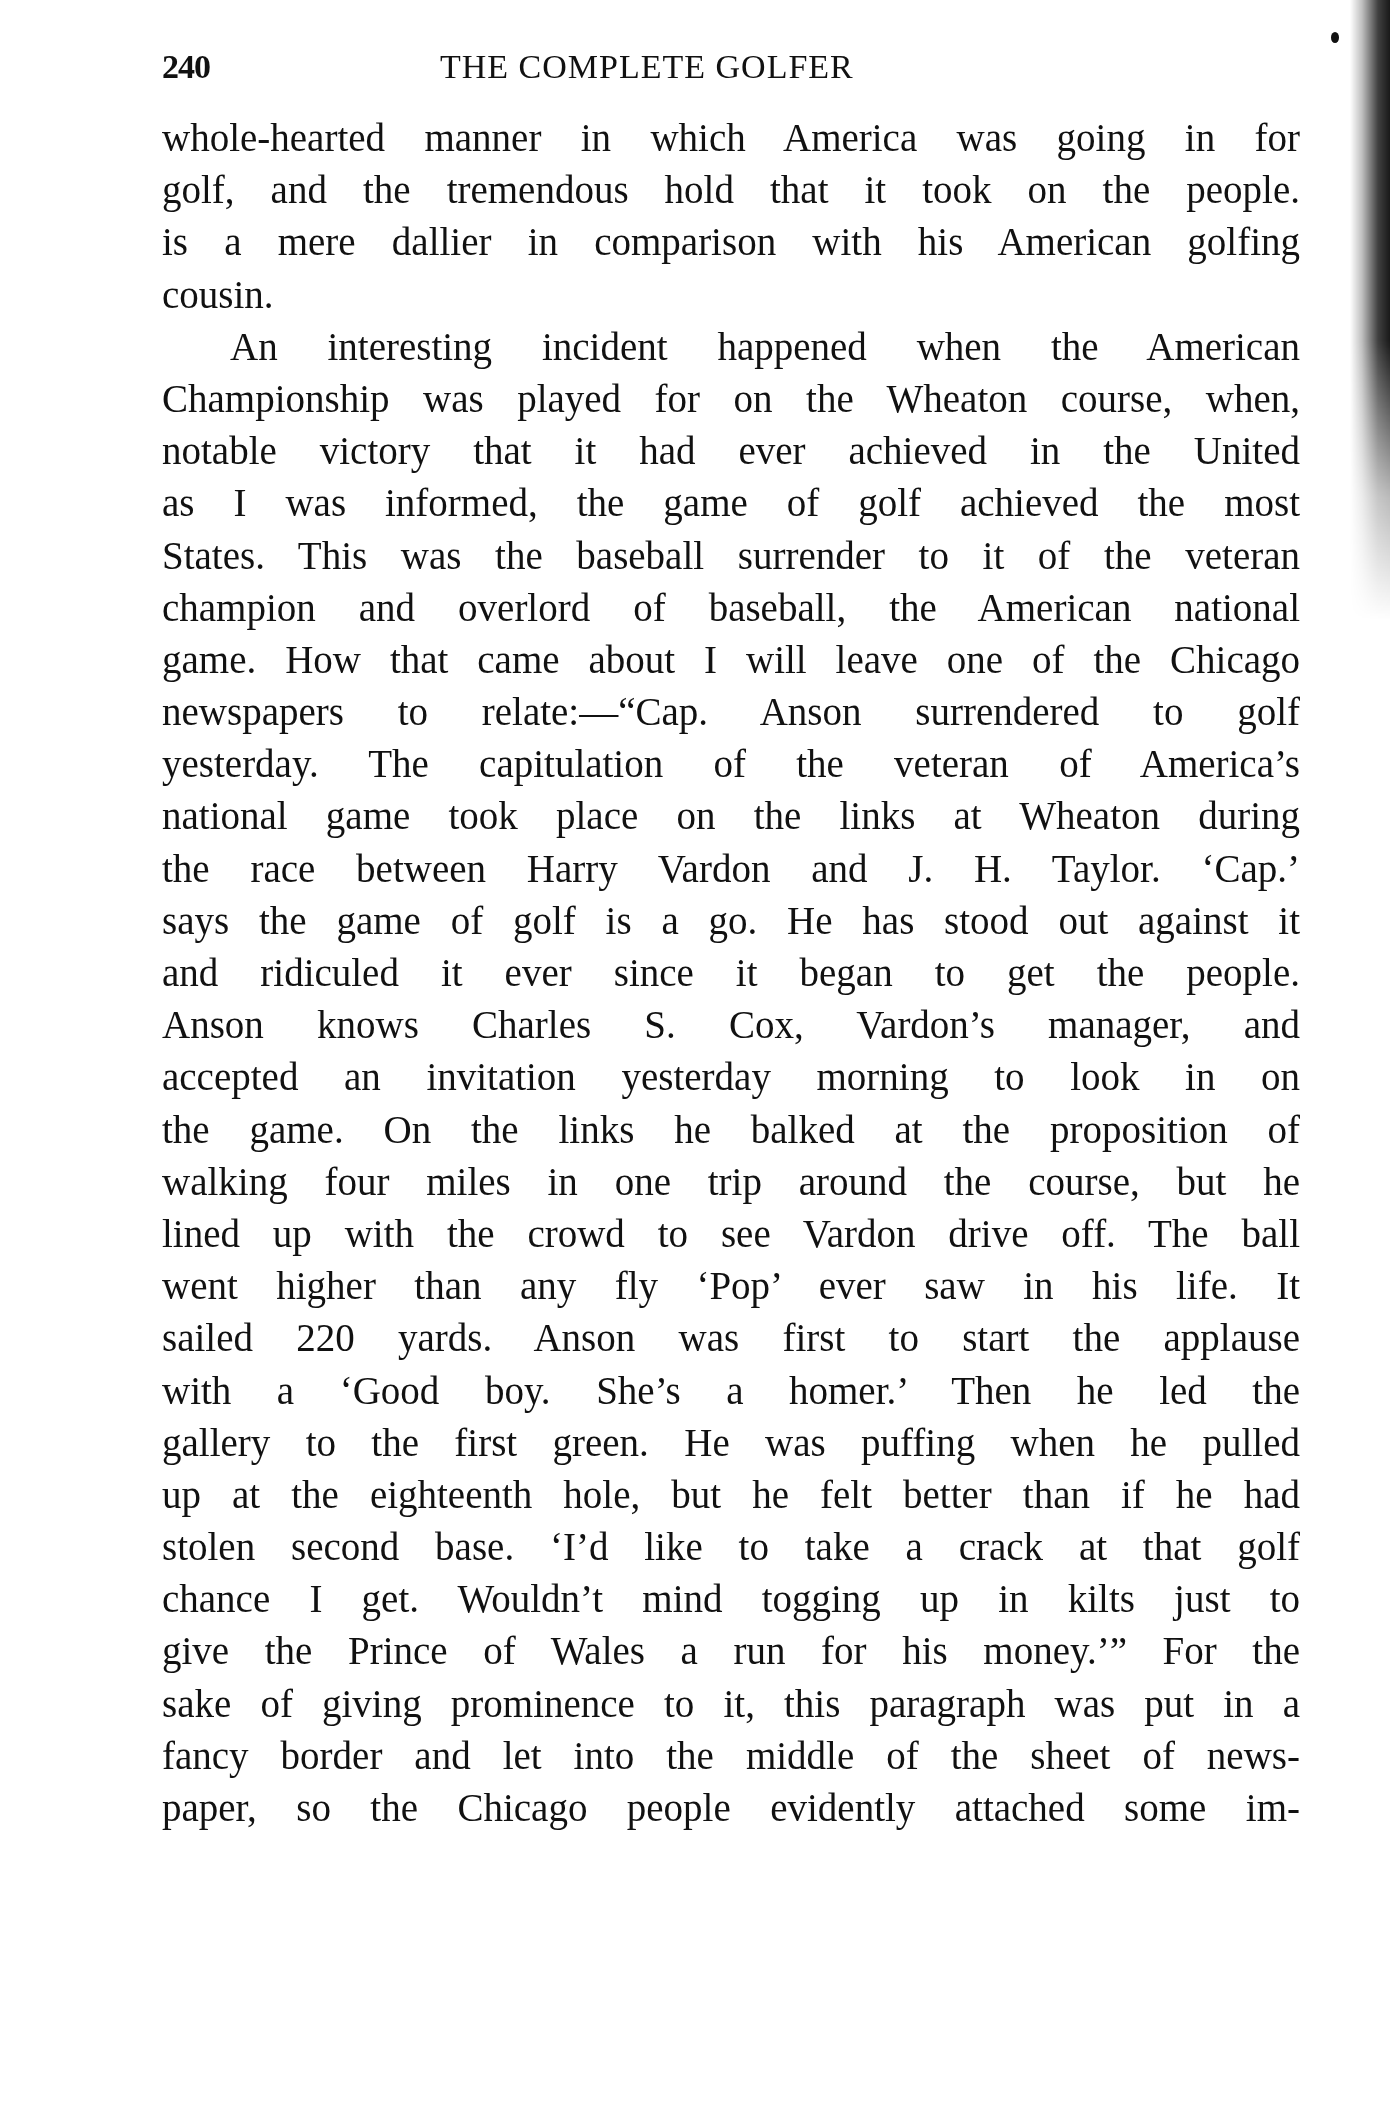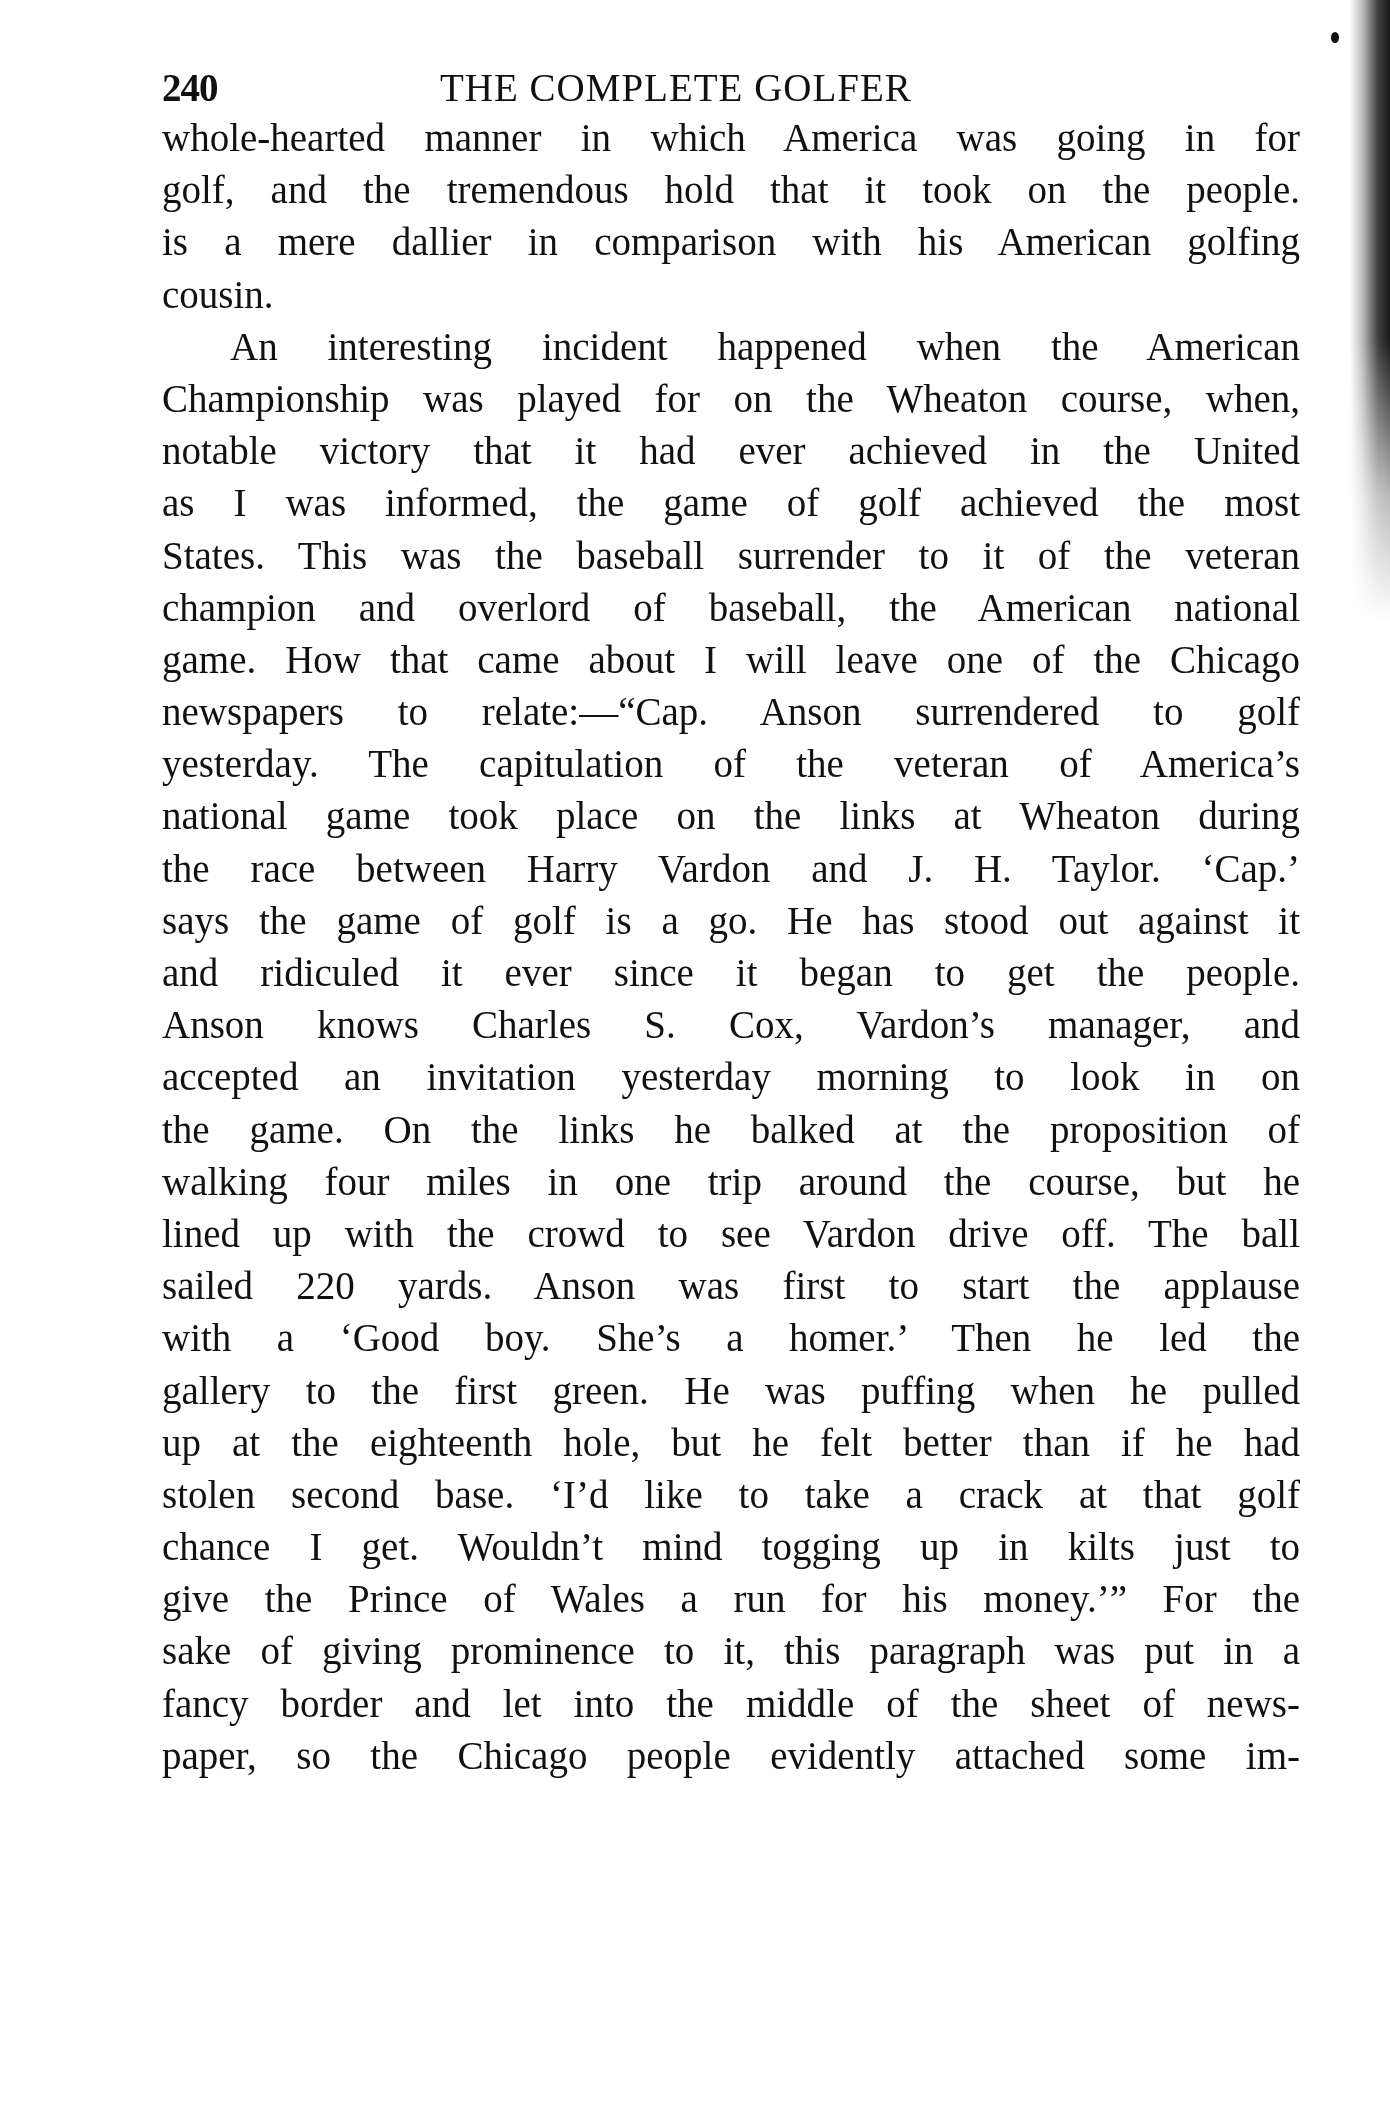--- a/index.html
+++ b/index.html
@@ -21,23 +21,22 @@
       width: 1390px;
       height: 2121px;
       background: #ffffff;
     }
     .running-head {
       position: absolute;
       left: 162px;
       top: 42px;
       width: 1138px;
       height: 50px;
-      font-size: 39px;
+      font-size: 34px;
       line-height: 50px;
-      margin-top: 21px;
     }
     .page-number {
       position: absolute;
       left: 0;
       top: 0;
       font-weight: bold;
       letter-spacing: -1px;
     }
     .book-title {
       position: absolute;
@@ -116,20 +115,21 @@
     <span class="line">yesterday. The capitulation of the veteran of America’s</span>
     <span class="line">national game took place on the links at Wheaton during</span>
     <span class="line">the race between Harry Vardon and J. H. Taylor. ‘Cap.’</span>
     <span class="line">says the game of golf is a go. He has stood out against it</span>
     <span class="line">and ridiculed it ever since it began to get the people.</span>
     <span class="line">Anson knows Charles S. Cox, Vardon’s manager, and</span>
     <span class="line">accepted an invitation yesterday morning to look in on</span>
     <span class="line">the game. On the links he balked at the proposition of</span>
     <span class="line">walking four miles in one trip around the course, but he</span>
     <span class="line">lined up with the crowd to see Vardon drive off. The ball</span>
+    <span class="line">went higher than any fly ‘Pop’ ever saw in his life. It</span>
     <span class="line">sailed 220 yards. Anson was first to start the applause</span>
     <span class="line">with a ‘Good boy. She’s a homer.’ Then he led the</span>
     <span class="line">gallery to the first green. He was puffing when he pulled</span>
     <span class="line">up at the eighteenth hole, but he felt better than if he had</span>
     <span class="line">stolen second base. ‘I’d like to take a crack at that golf</span>
     <span class="line">chance I get. Wouldn’t mind togging up in kilts just to</span>
     <span class="line">give the Prince of Wales a run for his money.’” For the</span>
     <span class="line">sake of giving prominence to it, this paragraph was put in a</span>
     <span class="line">fancy border and let into the middle of the sheet of news-</span>
     <span class="line">paper, so the Chicago people evidently attached some im-</span>

